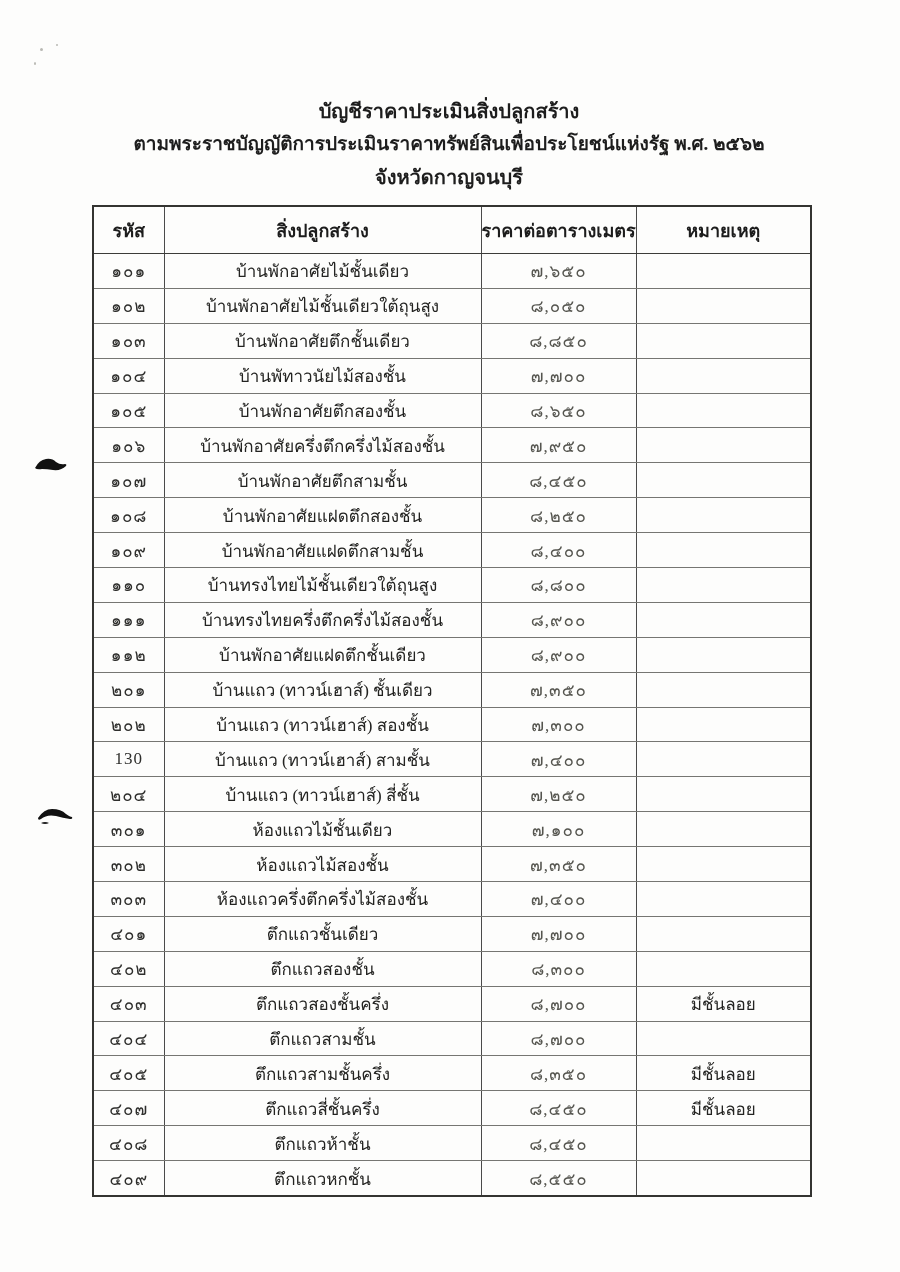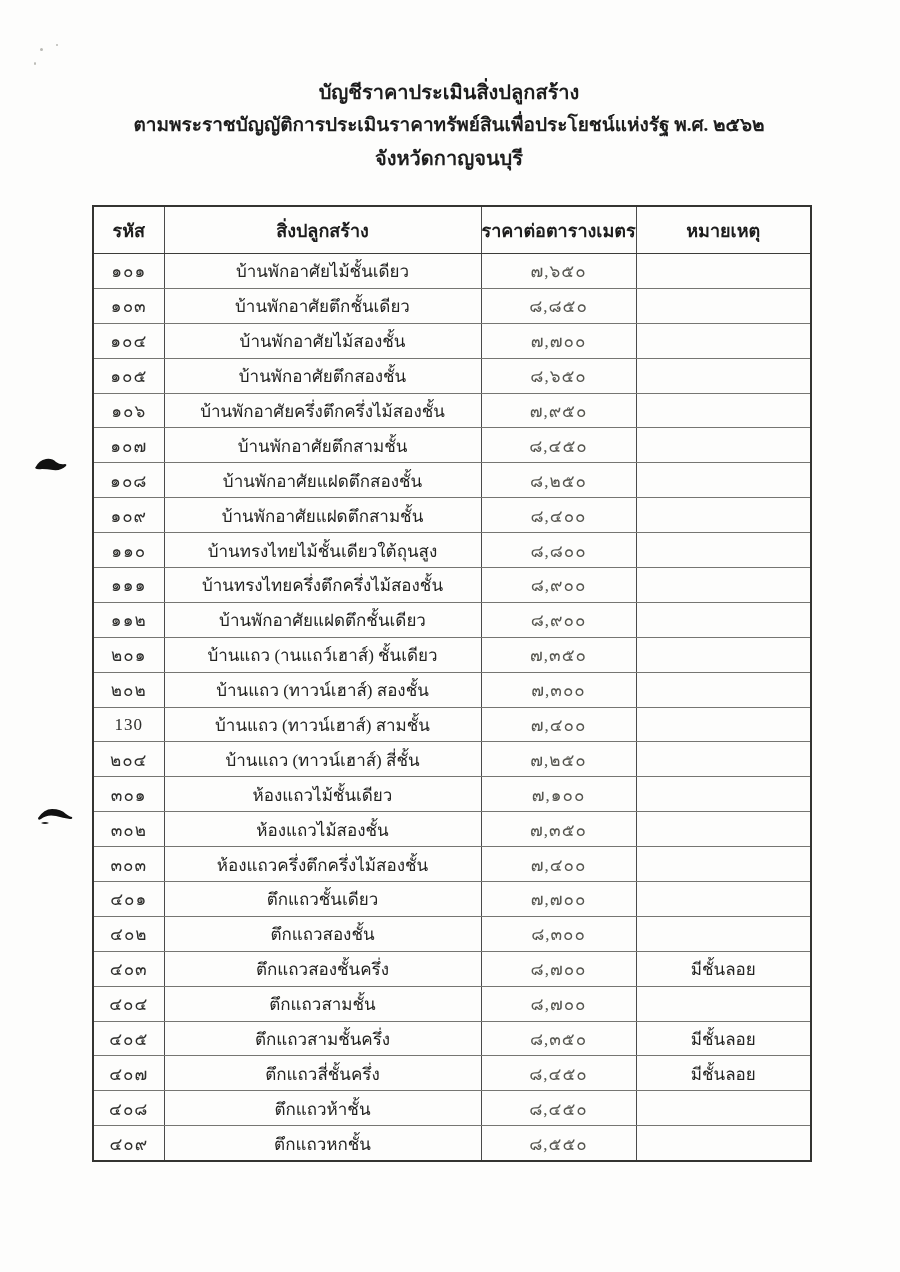--- a/index.html
+++ b/index.html
@@ -13,21 +13,21 @@
     overflow: hidden;
     position: relative;
   }
   .page {
     position: absolute;
     inset: 0;
     background: #fdfdfc;
   }
   .doc-header {
     position: absolute;
-    top: 75px;
+    top: 94px;
     left: 0;
     width: 898px;
     text-align: center;
     color: #1d1d1d;
   }
   .doc-header .line1 {
     font-size: 20px;
     font-weight: 700;
     line-height: 34px;
   }
@@ -139,28 +139,34 @@
       </tr>
     </thead>
     <tbody>
         <tr>
       <td class="cell-code">๑๐๑</td>
       <td class="cell-building">บ้านพักอาศัยไม้ชั้นเดียว</td>
       <td class="cell-price">๗,๖๕๐</td>
       <td class="cell-remark"></td>
     </tr>
         <tr>
+      <td class="cell-code">๑๐๒</td>
+      <td class="cell-building">บ้านพักอาศัยไม้ชั้นเดียวใต้ถุนสูง</td>
+      <td class="cell-price">๘,๐๕๐</td>
+      <td class="cell-remark"></td>
+    </tr>
+        <tr>
       <td class="cell-code">๑๐๓</td>
       <td class="cell-building">บ้านพักอาศัยตึกชั้นเดียว</td>
       <td class="cell-price">๘,๘๕๐</td>
       <td class="cell-remark"></td>
     </tr>
         <tr>
       <td class="cell-code">๑๐๔</td>
-      <td class="cell-building">บ้านพักอาศัยไม้สองชั้น</td>
+      <td class="cell-building">บ้านพัทาวนัยไม้สองชั้น</td>
       <td class="cell-price">๗,๗๐๐</td>
       <td class="cell-remark"></td>
     </tr>
         <tr>
       <td class="cell-code">๑๐๕</td>
       <td class="cell-building">บ้านพักอาศัยตึกสองชั้น</td>
       <td class="cell-price">๘,๖๕๐</td>
       <td class="cell-remark"></td>
     </tr>
         <tr>
@@ -200,21 +206,21 @@
       <td class="cell-remark"></td>
     </tr>
         <tr>
       <td class="cell-code">๑๑๒</td>
       <td class="cell-building">บ้านพักอาศัยแฝดตึกชั้นเดียว</td>
       <td class="cell-price">๘,๙๐๐</td>
       <td class="cell-remark"></td>
     </tr>
         <tr>
       <td class="cell-code">๒๐๑</td>
-      <td class="cell-building">บ้านแถว (านแถว์เฮาส์) ชั้นเดียว</td>
+      <td class="cell-building">บ้านแถว (ทาวน์เฮาส์) ชั้นเดียว</td>
       <td class="cell-price">๗,๓๕๐</td>
       <td class="cell-remark"></td>
     </tr>
         <tr>
       <td class="cell-code">๒๐๒</td>
       <td class="cell-building">บ้านแถว (ทาวน์เฮาส์) สองชั้น</td>
       <td class="cell-price">๗,๓๐๐</td>
       <td class="cell-remark"></td>
     </tr>
         <tr>

